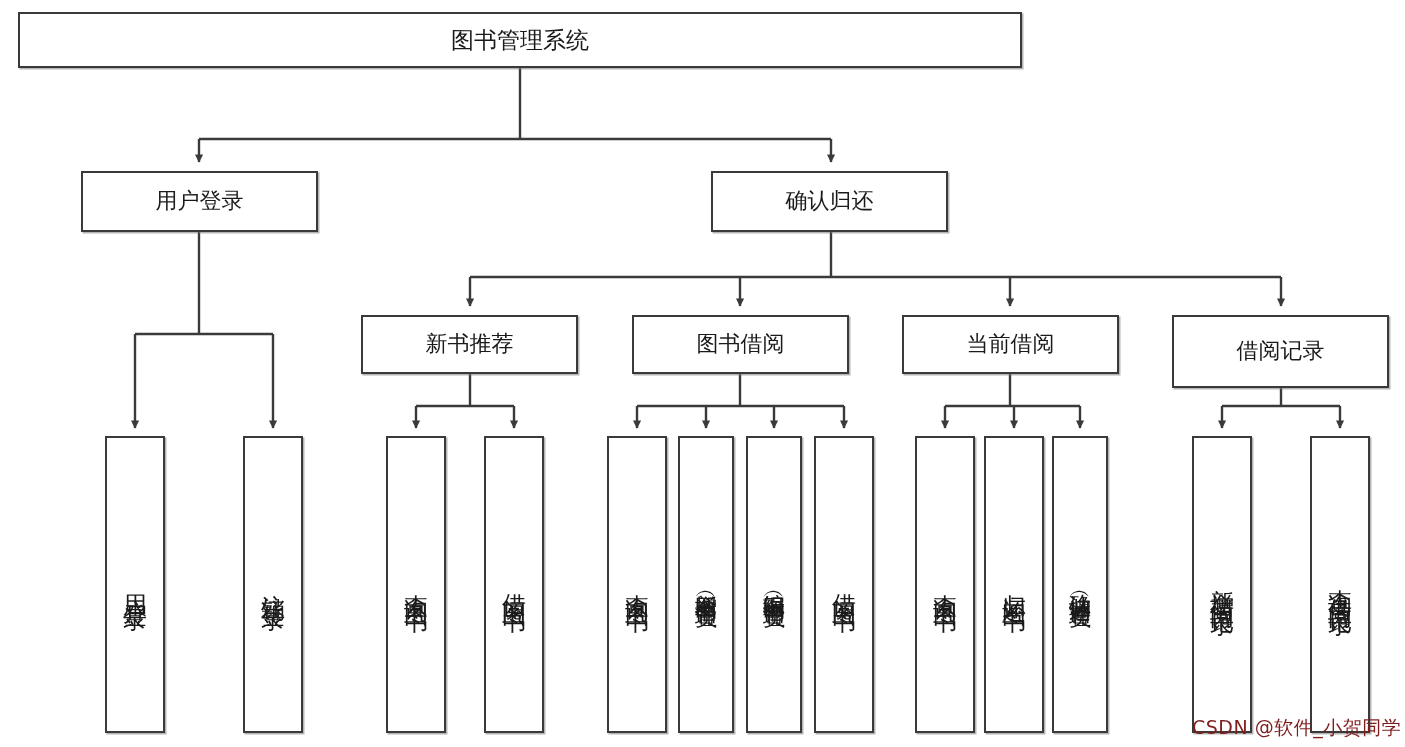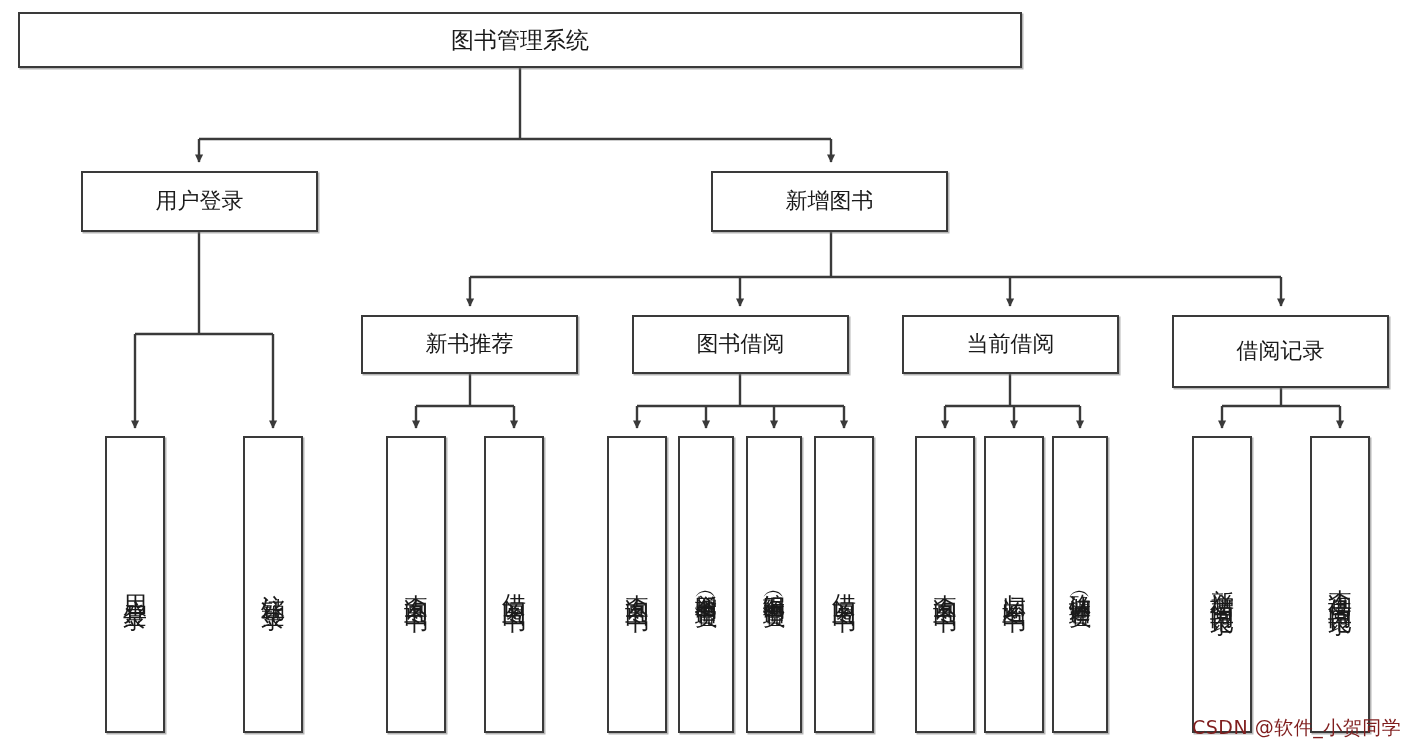--- a/index.html
+++ b/index.html
@@ -135,21 +135,21 @@
   </svg>
 
   <div class="node horiz root" id="node-root" style="left: 18px; top: 12px; width: 1004px; height: 56px;">
     <span class="label">图书管理系统</span>
   </div>
 
   <div class="node horiz" id="node-l2-0" style="left: 81px; top: 171px; width: 237px; height: 61px;">
     <span class="label">用户登录</span>
   </div>
   <div class="node horiz" id="node-l2-1" style="left: 711px; top: 171px; width: 237px; height: 61px;">
-    <span class="label">新增图书</span>
+    <span class="label">确认归还</span>
   </div>
 
   <div class="node horiz" id="node-l3-0" style="left: 361px; top: 315px; width: 217px; height: 59px; font-family: Liberation Serif, serif;">
     <span class="label">新书推荐</span>
   </div>
   <div class="node horiz" id="node-l3-2" style="left: 902px; top: 315px; width: 217px; height: 59px;">
     <span class="label">当前借阅</span>
   </div>
   <div class="node horiz" id="node-l3-1" style="left: 632px; top: 315px; width: 217px; height: 59px;">
     <span class="label">图书借阅</span>

